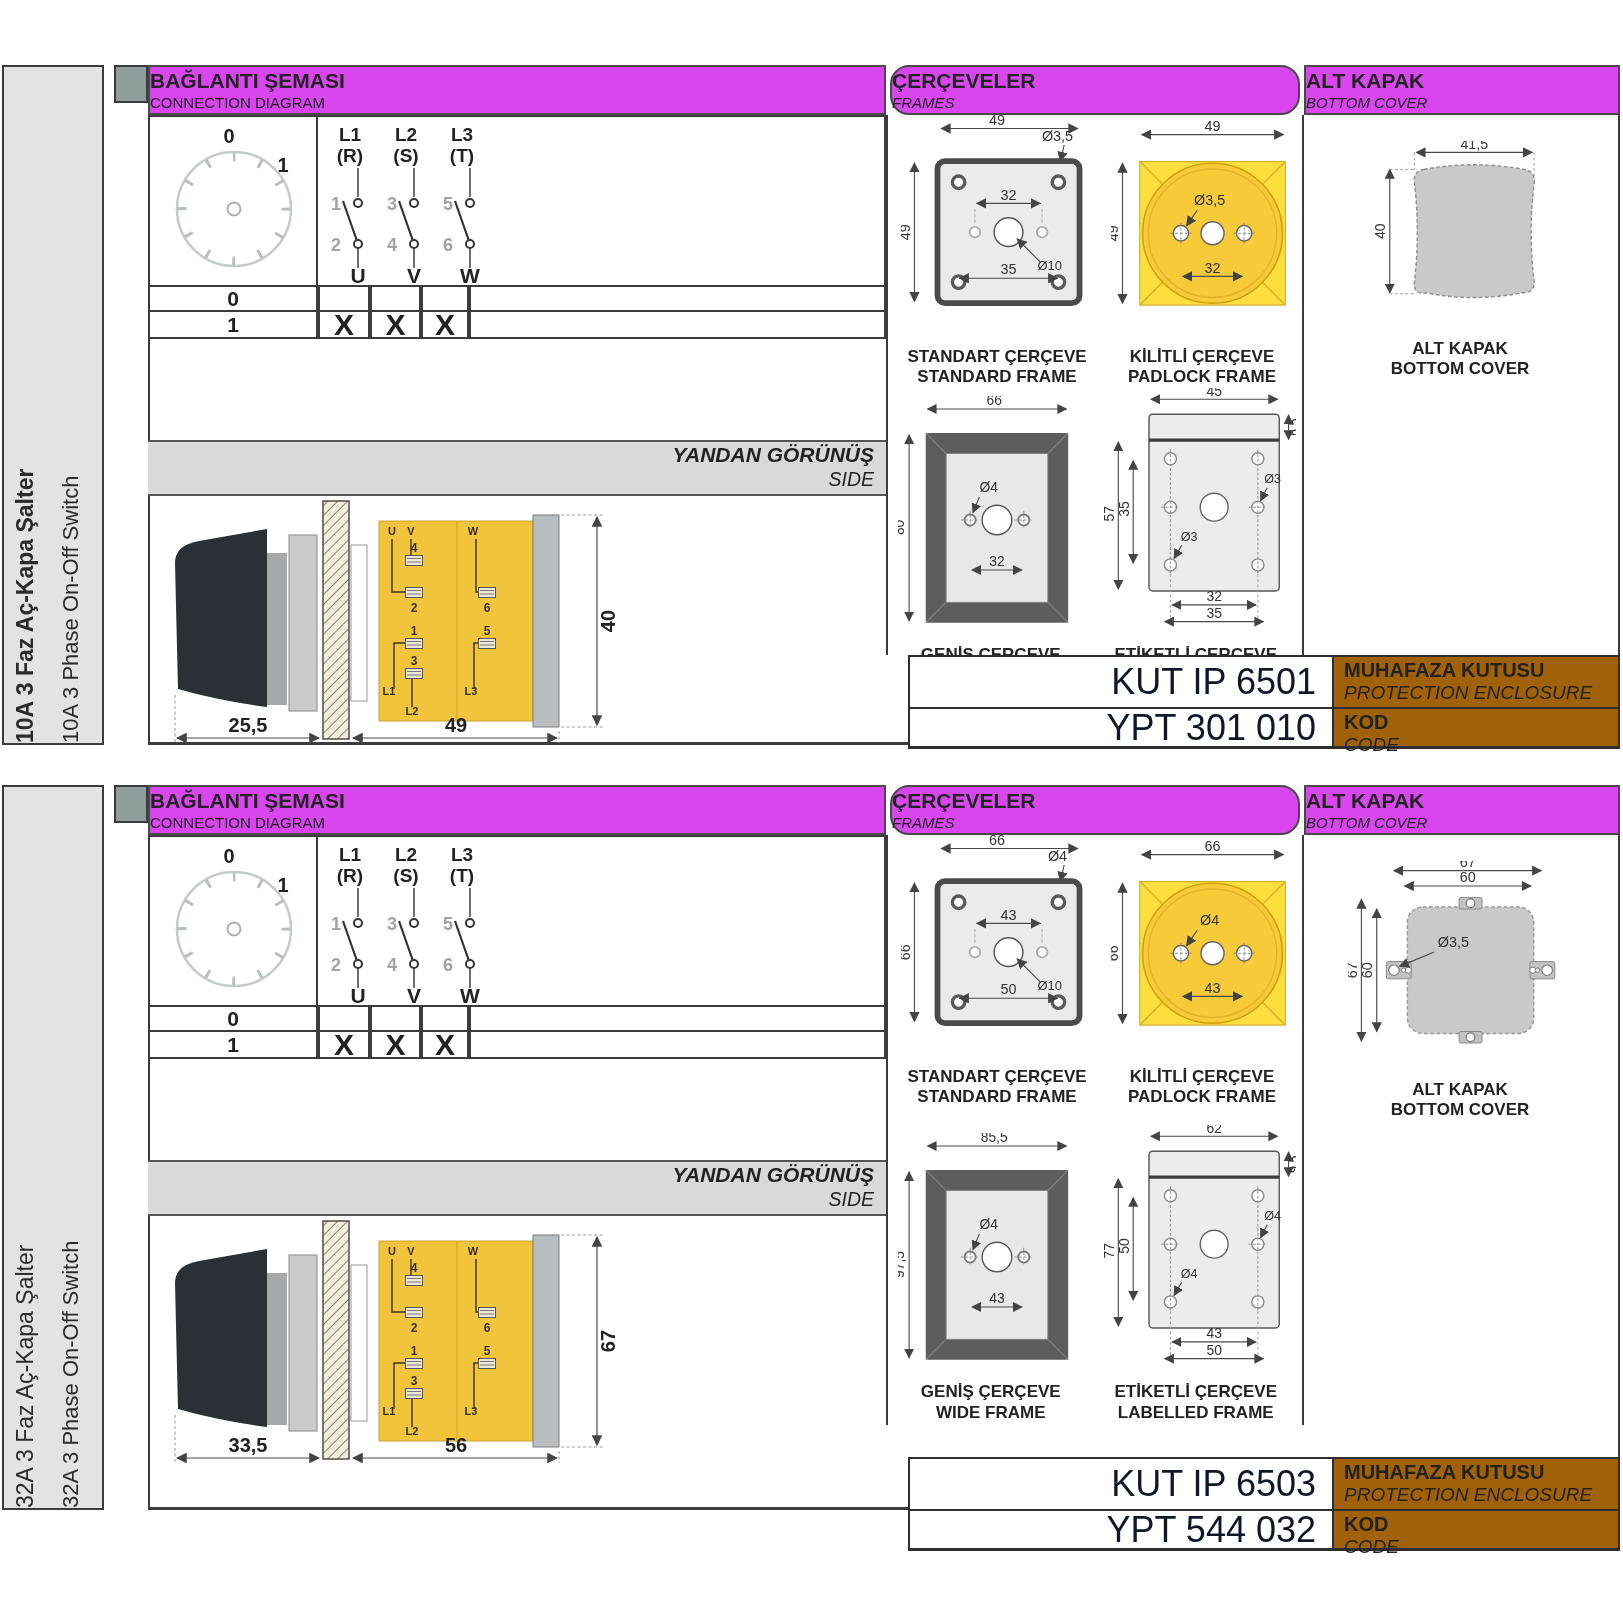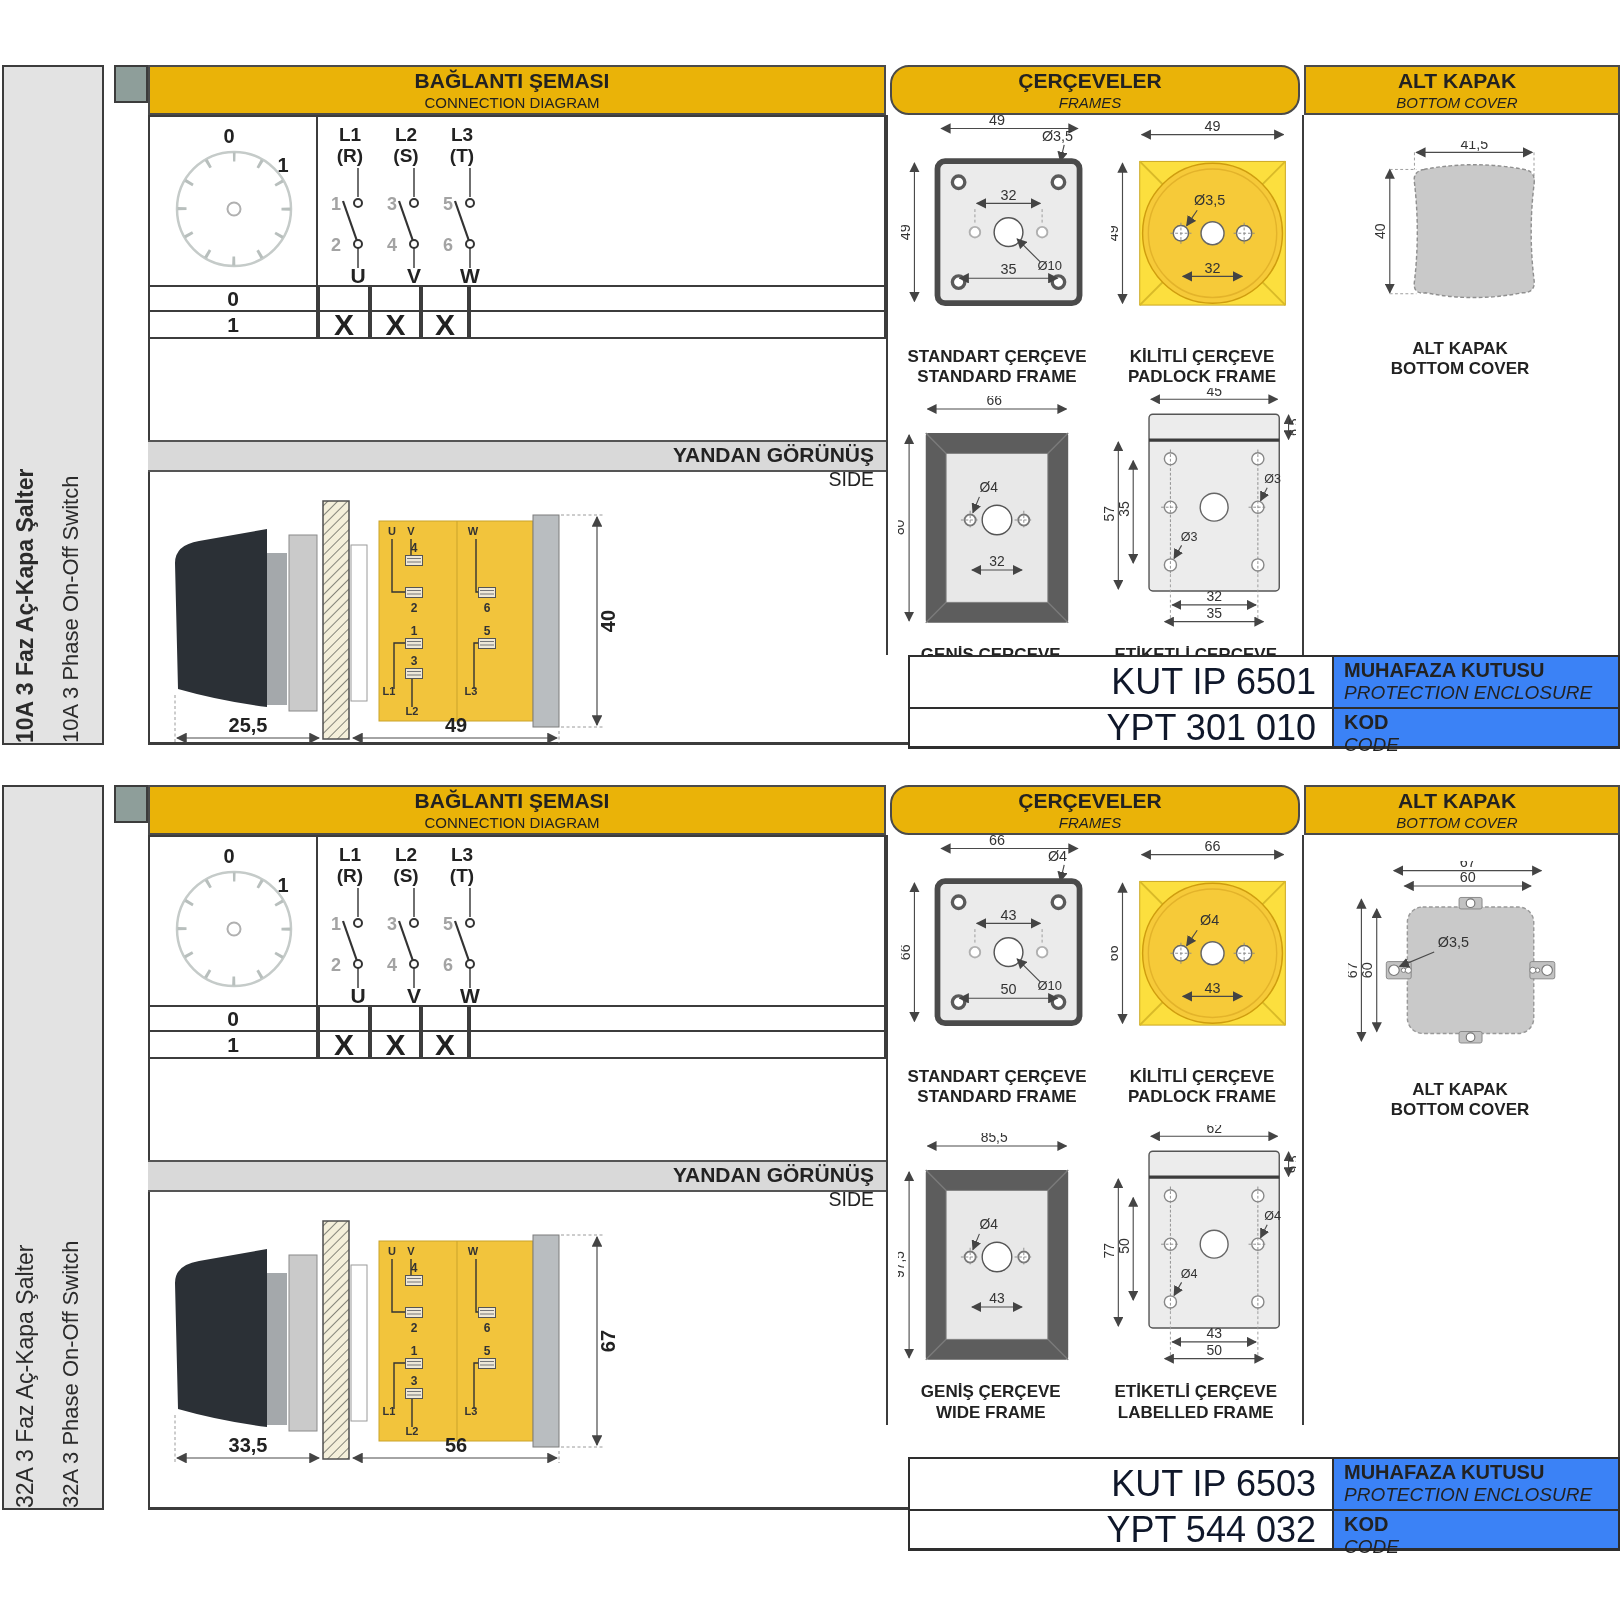--- a/index.html
+++ b/index.html
@@ -13,22 +13,22 @@
              background:#e3e3e3; border:2px solid #3c3c3c; box-sizing:border-box; }
   .vt { position:absolute; top:0; height:100%; writing-mode:vertical-rl;
         transform:rotate(180deg); display:flex; align-items:center;
         white-space:nowrap; color:#2b2b2b; }
   .vt-tr { left:8px;  font-size:23px; }
   [data-section="s0"] .vt-tr { font-weight:bold; }
   .vt-en { left:54px; font-size:22px; }
   .gsq { position:absolute; left:114px; top:0; width:34px; height:38px;
          background:#8e9e9a; border:2px solid #3c3c3c; box-sizing:border-box; }
 
-  .hdr { position:absolute; top:0; height:50px; background:#eab308;
-         border:2px solid #4a4a4a; box-sizing:border-box; text-align:center;
+  .hdr { position:absolute; top:0; height:50px; background:#d946ef;
+         border:2px solid #4a4a4a; box-sizing:border-box; text-align:left;
          padding:2px 10px 0 0; line-height:1.18; }
   .hdr .tr { font-weight:bold; font-size:21px; display:block; }
   .hdr .en { font-size:15px; display:block; }
   .hdr.it .en { font-style:italic; }
   .h-conn   { left:148px;  width:738px; }
   .h-frames { left:890px;  width:410px;border-radius:19px; }
   .h-cover  { left:1304px; width:316px; }
 
   .mainbox { position:absolute; left:148px; top:50px; width:1472px;
              height:calc(100% - 50px); border-left:2px solid #3c3c3c;
@@ -47,23 +47,23 @@
 
   .trow { position:absolute; left:148px; display:flex; }
   .r0 { top:220px; height:27px; } .r1 { top:245px; height:29px; }
   .cell { border:2px solid #3c3c3c; box-sizing:border-box; background:#fff;
           display:flex; align-items:center; justify-content:center;
           font-weight:bold; font-size:21px; }
   .c-lbl { width:170px; } .c-a { width:52px; } .c-b { width:51px; }
   .c-c { width:48px; } .c-rest { width:417px; }
   .xcell { font-size:30px; font-weight:600; }
 
-  .sidehdr { position:absolute; left:148px; top:375px; width:738px; height:32px;
+  .sidehdr { position:absolute; left:148px; top:375px; width:738px; height:56px;
              background:#d9d9d9; border-top:2px solid #555; border-bottom:2px solid #555;
-             box-sizing:border-box; text-align:right; padding:1px 12px 0 0; line-height:1.18; }
+             box-sizing:border-box; text-align:right; padding:1px 12px 0 0; line-height:1.18;font-style:italic; }
   .sidehdr .tr { font-weight:bold; font-size:21px; display:block; }
   .sidehdr .en { font-size:19.5px; display:block; }
   .sideview { position:absolute; left:165px; top:430px; }
 
   .figs { position:absolute; left:892px; width:410px; top:50px; display:flex;
           flex-direction:column; justify-content:space-between; }
   [data-section="s0"] .figs { height:540px; }
   [data-section="s1"] .figs { height:588px; }
   .figrow { display:flex; justify-content:space-around; align-items:flex-end; }
   .fig { text-align:center; }
@@ -72,21 +72,21 @@
   .coverfig { position:absolute; left:1308px; top:58px; width:304px; text-align:center; padding-top:18px; }
 
   .codes { position:absolute; left:908px; width:712px; display:flex; flex-direction:column; }
   [data-section="s0"] .codes { top:590px; }
   [data-section="s1"] .codes { top:672px; }
   .crow { display:flex; border:2px solid #2e2e2e; }
   .crow + .crow { border-top:0; border-bottom-width:3px; }
   .crow1 { height:50px; } .crow2 { height:37px; }
   .cbig { flex:1; background:#fff; display:flex; align-items:center; justify-content:flex-end;
           padding-right:16px; font-size:36px; color:#0f172a;padding-left:36px; }
-  .clab { width:286px; background:#3b82f6; border-left:2px solid #2e2e2e;
+  .clab { width:286px; background:#a16207; border-left:2px solid #2e2e2e;
           box-sizing:border-box; padding:2px 0 0 10px; line-height:1.15; }
   .clab .tr { font-weight:bold; font-size:20px; display:block; }
   .clab .en { font-style:italic; font-size:19px; display:block; }
 
   svg { display:block; }
   svg text { font-family:"Liberation Sans", sans-serif; fill:#333; }
   .dt  { font-size:15px; text-anchor:middle; }
   .dts { font-size:13.5px; text-anchor:middle; }
   .db  { font-size:20px; font-weight:bold; text-anchor:middle; fill:#222; }
   .dim { stroke:#4a4a4a; stroke-width:1.2; fill:none; }

